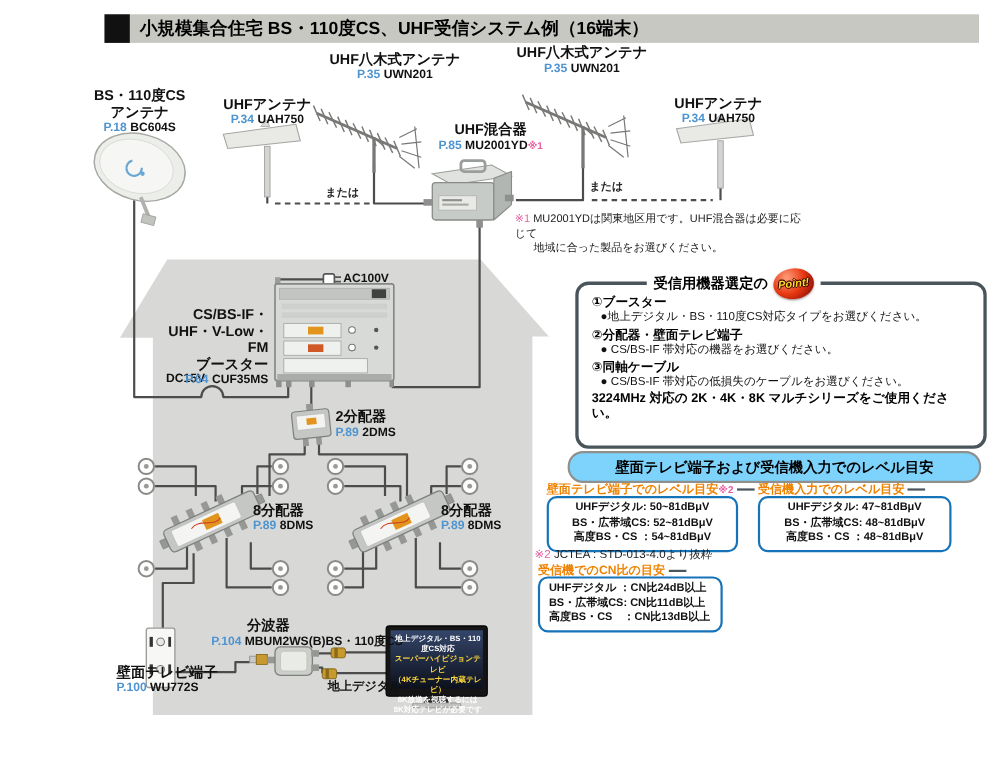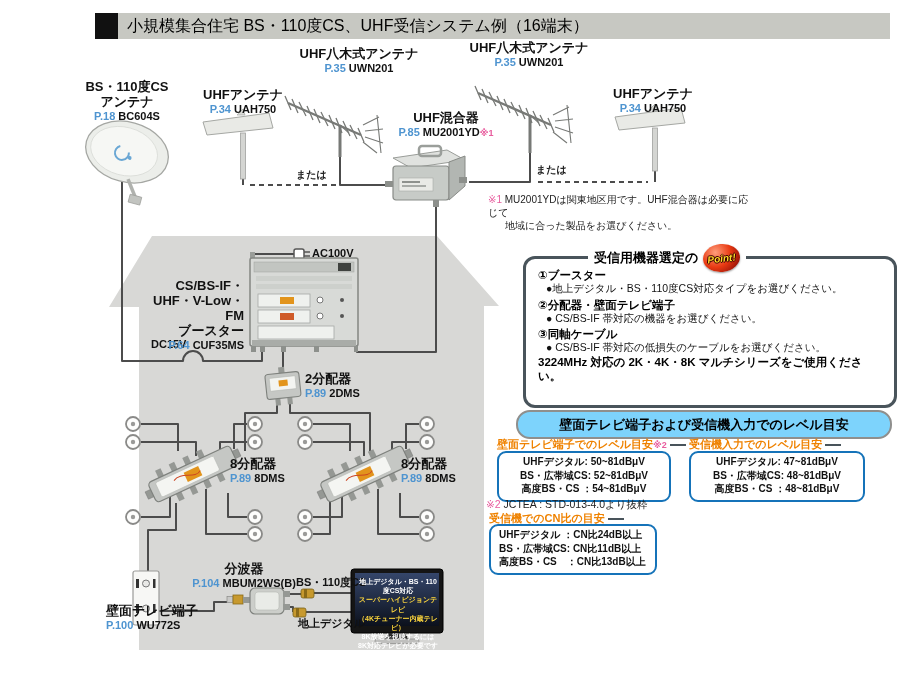--- a/index.html
+++ b/index.html
@@ -3,21 +3,21 @@
 <meta charset="utf-8">
 <style>
   html,body{margin:0;padding:0;background:#fff;}
   #stage{position:relative;width:900px;height:689px;background:#fff;overflow:hidden;
          font-family:"Liberation Sans","DejaVu Sans",sans-serif;color:#1a1a1a;}
   #diagram-svg{position:absolute;left:0;top:0;}
   .abs{position:absolute;}
   
   .titlebar{left:95px;top:13px;width:795px;height:26px;background:#c7c8c2;display:flex;align-items:center;}
   .titlebar .sq{width:23px;height:26px;background:#111;flex:none;}
-  .titlebar .t{font-size:16px;font-weight:normal;color:#000;margin-left:9px;letter-spacing:0px;}
+  .titlebar .t{font-size:16px;font-weight:bold;color:#000;margin-left:9px;letter-spacing:0px;}
   
   .lbl{position:absolute;text-align:center;line-height:15px;font-weight:bold;}
   .jp{font-size:13px;color:#111;}
   .pm{font-size:11px;}
   .pg{color:#4e94d0;}
   .mdl{color:#111;}
   .ref{color:#e85d9e;font-size:9px;}
   .small{font-size:10px;font-weight:normal;color:#222;line-height:13px;}
   .wireLbl{position:absolute;font-size:11px;font-weight:bold;color:#111;}
   .orlbl{position:absolute;font-size:10px;color:#222;font-weight:bold;}
@@ -319,21 +319,21 @@
   <div class="lbl" style="left:450px;top:40px;width:158px;">
     <div class="jp">UHF八木式アンテナ</div>
     <div class="pm"><span class="pg">P.35</span> <span class="mdl">UWN201</span></div>
   </div>
 
   <div class="lbl" style="left:601px;top:86px;width:104px;">
     <div class="jp">UHFアンテナ</div>
     <div class="pm"><span class="pg">P.34</span> <span class="mdl">UAH750</span></div>
   </div>
 
-  <div class="abs small" style="left:468px;top:193px;width:270px;margin-left:20px;">
+  <div class="abs small" style="left:468px;top:193px;width:270px;">
     <div><span class="ref" style="font-size:10px;">※1</span> <span>MU2001YDは関東地区用です。UHF混合器は必要に応じて</span></div>
     <div style="padding-left:17px;">地域に合った製品をお選びください。</div>
   </div>
 
   <div class="orlbl" style="left:296px;top:168px;">または</div>
   <div class="orlbl" style="left:536px;top:163px;">または</div>
   <div class="wireLbl" style="left:312px;top:247px;">AC100V</div>
   <div class="wireLbl" style="left:151px;top:338px;">DC15V</div>
 
   <div class="lbl" style="left:138px;top:278px;width:106px;text-align:right;">

